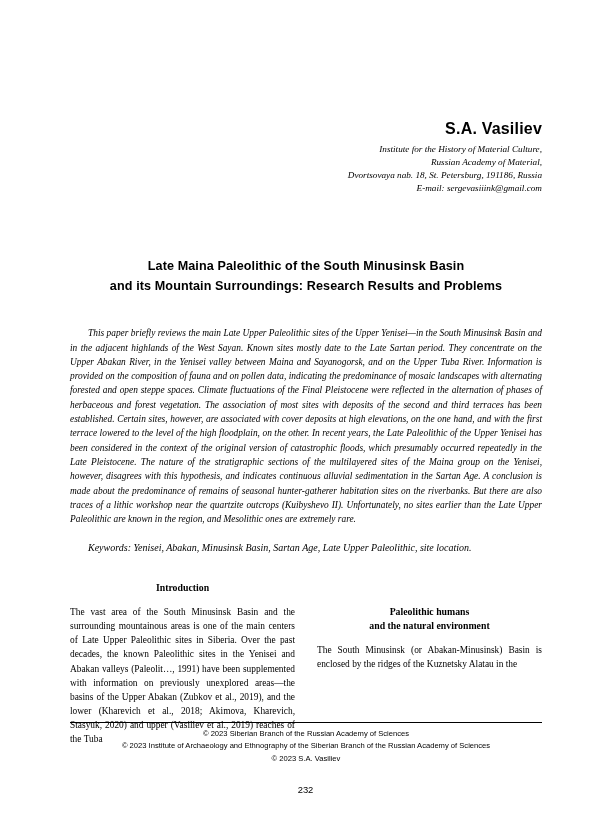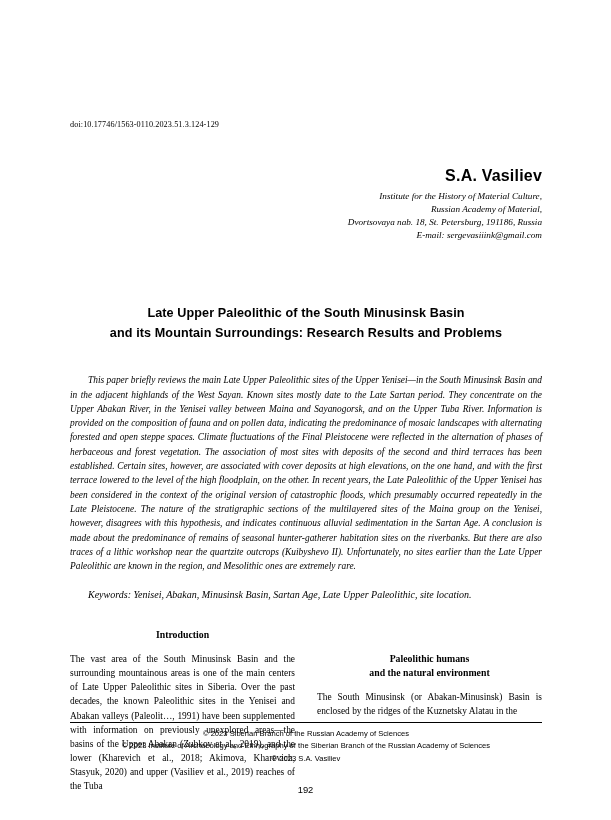--- a/index.html
+++ b/index.html
@@ -134,32 +134,31 @@
     font-size: 9.4px;
   }
 </style>
 </head>
 <body>
 
 <div class="page">
 
   <div class="content">
 
-    <div class="doi">doi:10.17746/1563-0110.2023.51.3.124-129</div>
 
     <div class="author-block">
       <div class="author-name">S.A. Vasiliev</div>
       <div class="affil">Institute for the History of Material Culture,</div>
       <div class="affil">Russian Academy of Material,</div>
       <div class="affil">Dvortsovaya nab. 18, St. Petersburg, 191186, Russia</div>
       <div class="affil">E-mail: sergevasiiink@gmail.com</div>
     </div>
 
     <div class="title">
-      <div>Late Upper Paleolithic of the South Minusinsk Basin</div>
+      <div>Late Maina Paleolithic of the South Minusinsk Basin</div>
       <div>and its Mountain Surroundings: Research Results and Problems</div>
     </div>
 
     <div class="abstract">This paper briefly reviews the main Late Upper Paleolithic sites of the Upper Yenisei—in the South Minusinsk Basin and in the adjacent highlands of the West Sayan. Known sites mostly date to the Late Sartan period. They concentrate on the Upper Abakan River, in the Yenisei valley between Maina and Sayanogorsk, and on the Upper Tuba River. Information is provided on the composition of fauna and on pollen data, indicating the predominance of mosaic landscapes with alternating forested and open steppe spaces. Climate fluctuations of the Final Pleistocene were reflected in the alternation of phases of herbaceous and forest vegetation. The association of most sites with deposits of the second and third terraces has been established. Certain sites, however, are associated with cover deposits at high elevations, on the one hand, and with the first terrace lowered to the level of the high floodplain, on the other. In recent years, the Late Paleolithic of the Upper Yenisei has been considered in the context of the original version of catastrophic floods, which presumably occurred repeatedly in the Late Pleistocene. The nature of the stratigraphic sections of the multilayered sites of the Maina group on the Yenisei, however, disagrees with this hypothesis, and indicates continuous alluvial sedimentation in the Sartan Age. A conclusion is made about the predominance of remains of seasonal hunter-gatherer habitation sites on the riverbanks. But there are also traces of a lithic workshop near the quartzite outcrops (Kuibyshevo II). Unfortunately, no sites earlier than the Late Upper Paleolithic are known in the region, and Mesolithic ones are extremely rare.</div>
 
     <div class="keywords">Keywords: Yenisei, Abakan, Minusinsk Basin, Sartan Age, Late Upper Paleolithic, site location.</div>
 
     <div class="columns">
 
       <div class="col">
@@ -179,15 +178,15 @@
   </div>
 
   <div class="footer-rule"></div>
 
   <div class="footer">
     <div>© 2023  Siberian Branch of the Russian Academy of Sciences</div>
     <div>© 2023  Institute of Archaeology and Ethnography of the Siberian Branch of the Russian Academy of Sciences</div>
     <div>© 2023  S.A. Vasiliev</div>
   </div>
 
-  <div class="page-number">192</div>
+  <div class="page-number">232</div>
 
 </div>
 
 </body></html>

